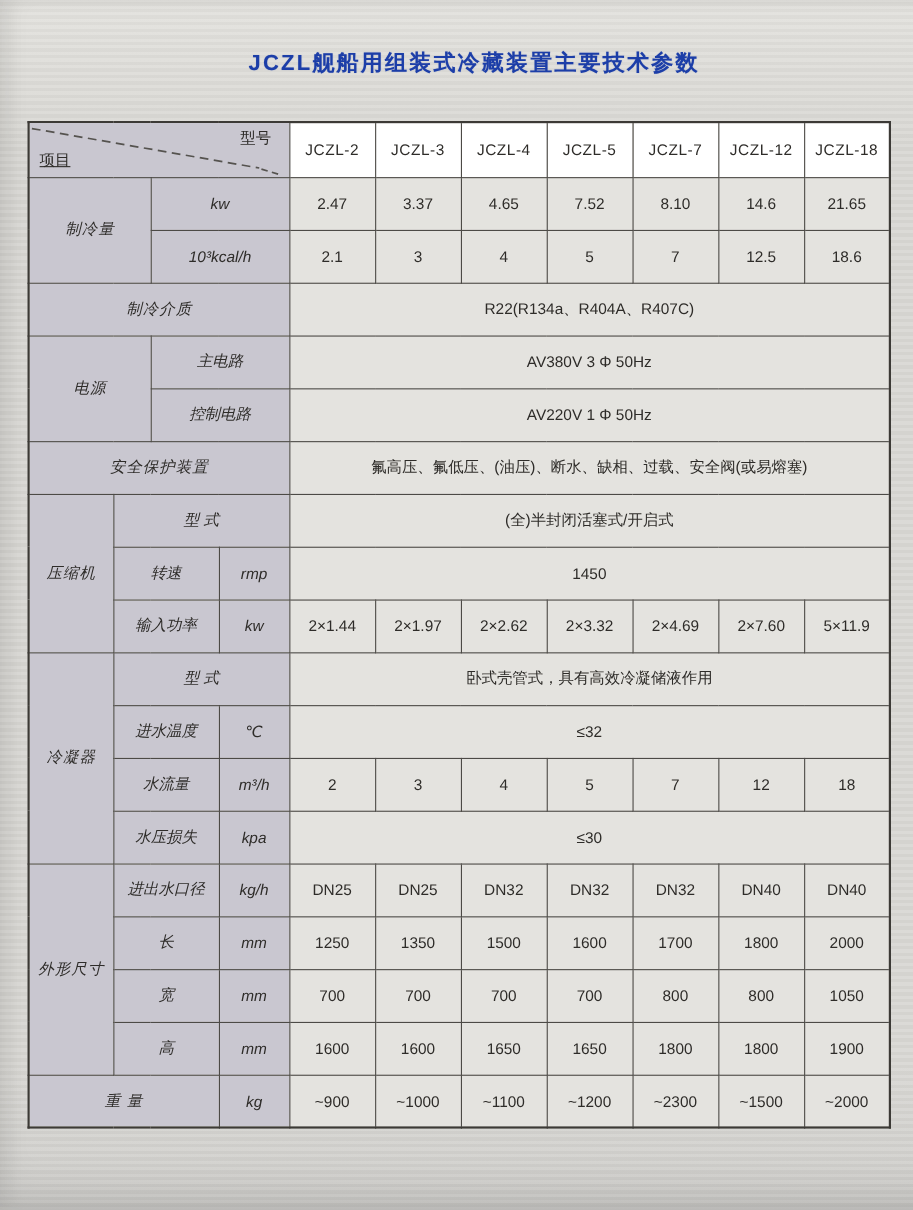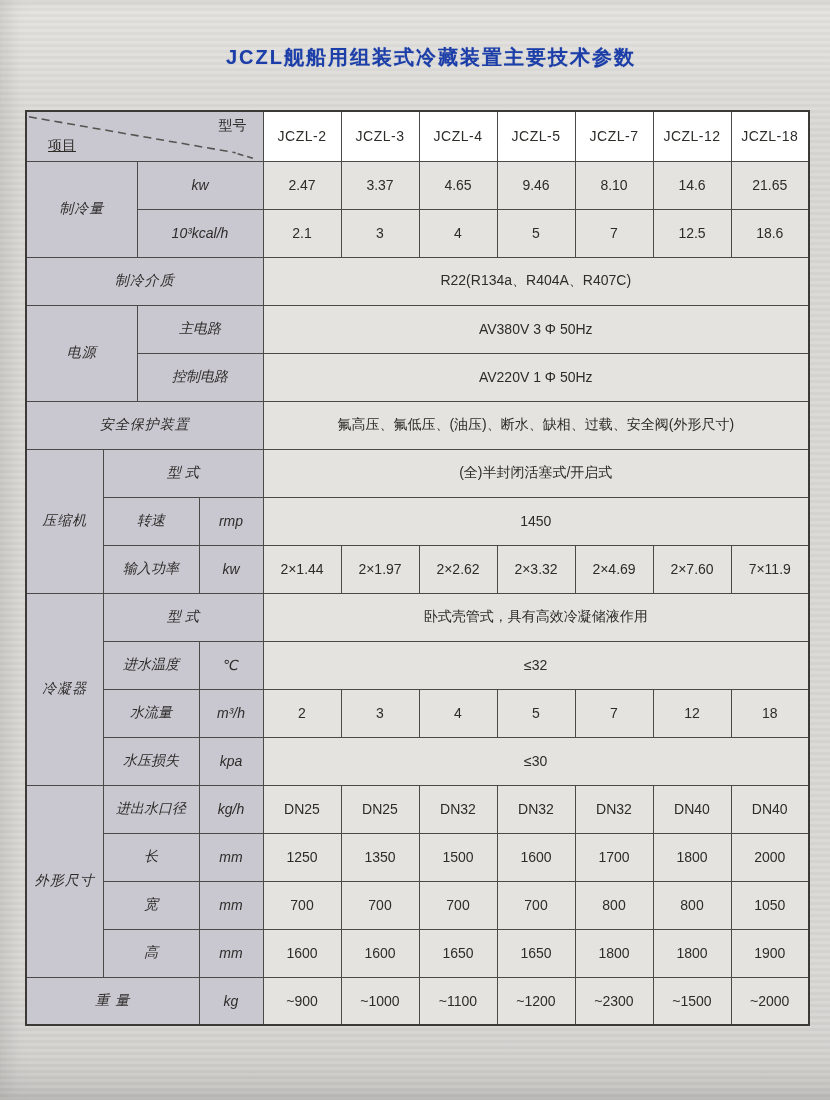--- a/index.html
+++ b/index.html
@@ -48,21 +48,21 @@
     overflow:hidden;
   }
   tr{height:48px;}
   tr.r-header{height:50px;}
   td.lbl{background:var(--label-bg);font-style:italic;}
   td.val{background:var(--cell-bg);}
   td.model{background:#ffffff;letter-spacing:.5px;}
   td.group{letter-spacing:1px;}
   td.corner{background:var(--label-bg);position:relative;padding:0;}
   .corner-svg{position:absolute;left:0;top:0;width:100%;height:100%;}
-  .corner-item{position:absolute;left:21px;bottom:6px;font-size:14px;text-decoration:underline;}
+  .corner-item{position:absolute;left:9px;bottom:6px;font-size:14px;text-decoration:underline;}
   .corner-model{position:absolute;right:16px;top:5px;font-size:14px;}
   .footnote{
     position:absolute;top:1040px;left:30px;
     font-size:15px;letter-spacing:1px;color:#232220;
   }
 </style>
 </head>
 <body>
 
 <div class="page">
@@ -103,21 +103,21 @@
         <td class="model">JCZL-12</td>
         <td class="model">JCZL-18</td>
       </tr>
 
       <tr>
         <td colspan="2" rowspan="2" class="lbl group">制冷量</td>
         <td colspan="2" class="lbl">kw</td>
         <td class="val">2.47</td>
         <td class="val">3.37</td>
         <td class="val">4.65</td>
-        <td class="val">9.46</td>
+        <td class="val">7.52</td>
         <td class="val">8.10</td>
         <td class="val">14.6</td>
         <td class="val">21.65</td>
       </tr>
 
       <tr>
         <td colspan="2" class="lbl">10³kcal/h</td>
         <td class="val">2.1</td>
         <td class="val">3</td>
         <td class="val">4</td>
@@ -138,21 +138,21 @@
         <td colspan="7" class="val">AV380V 3 Φ 50Hz</td>
       </tr>
 
       <tr>
         <td colspan="2" class="lbl">控制电路</td>
         <td colspan="7" class="val">AV220V 1 Φ 50Hz</td>
       </tr>
 
       <tr>
         <td colspan="4" class="lbl group">安全保护装置</td>
-        <td colspan="7" class="val">氟高压、氟低压、(油压)、断水、缺相、过载、安全阀(外形尺寸)</td>
+        <td colspan="7" class="val">氟高压、氟低压、(油压)、断水、缺相、过载、安全阀(或易熔塞)</td>
       </tr>
 
       <tr>
         <td rowspan="3" class="lbl group">压缩机</td>
         <td colspan="3" class="lbl">型 式</td>
         <td colspan="7" class="val">(全)半封闭活塞式/开启式</td>
       </tr>
 
       <tr>
         <td colspan="2" class="lbl">转速</td>
@@ -162,21 +162,21 @@
 
       <tr>
         <td colspan="2" class="lbl">输入功率</td>
         <td class="lbl">kw</td>
         <td class="val">2×1.44</td>
         <td class="val">2×1.97</td>
         <td class="val">2×2.62</td>
         <td class="val">2×3.32</td>
         <td class="val">2×4.69</td>
         <td class="val">2×7.60</td>
-        <td class="val">7×11.9</td>
+        <td class="val">5×11.9</td>
       </tr>
 
       <tr>
         <td rowspan="4" class="lbl group">冷凝器</td>
         <td colspan="3" class="lbl">型 式</td>
         <td colspan="7" class="val">卧式壳管式，具有高效冷凝储液作用</td>
       </tr>
 
       <tr>
         <td colspan="2" class="lbl">进水温度</td>

